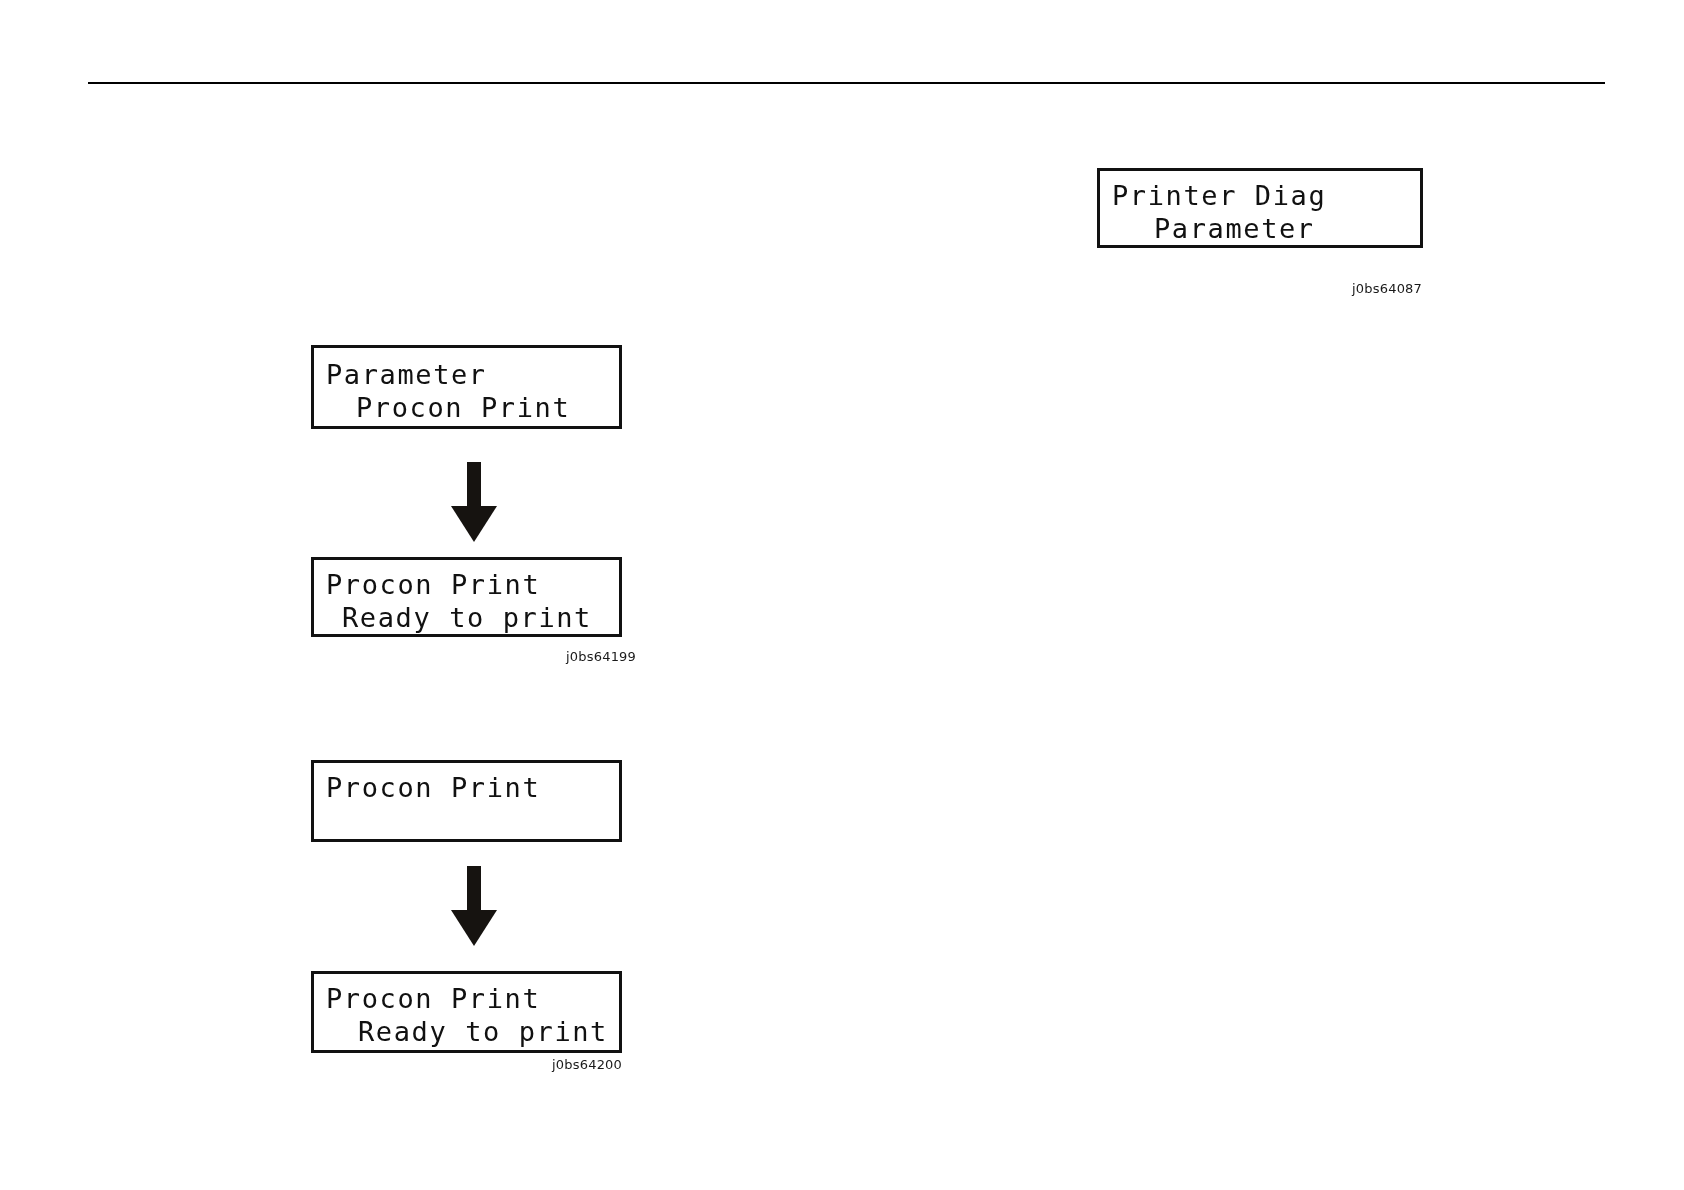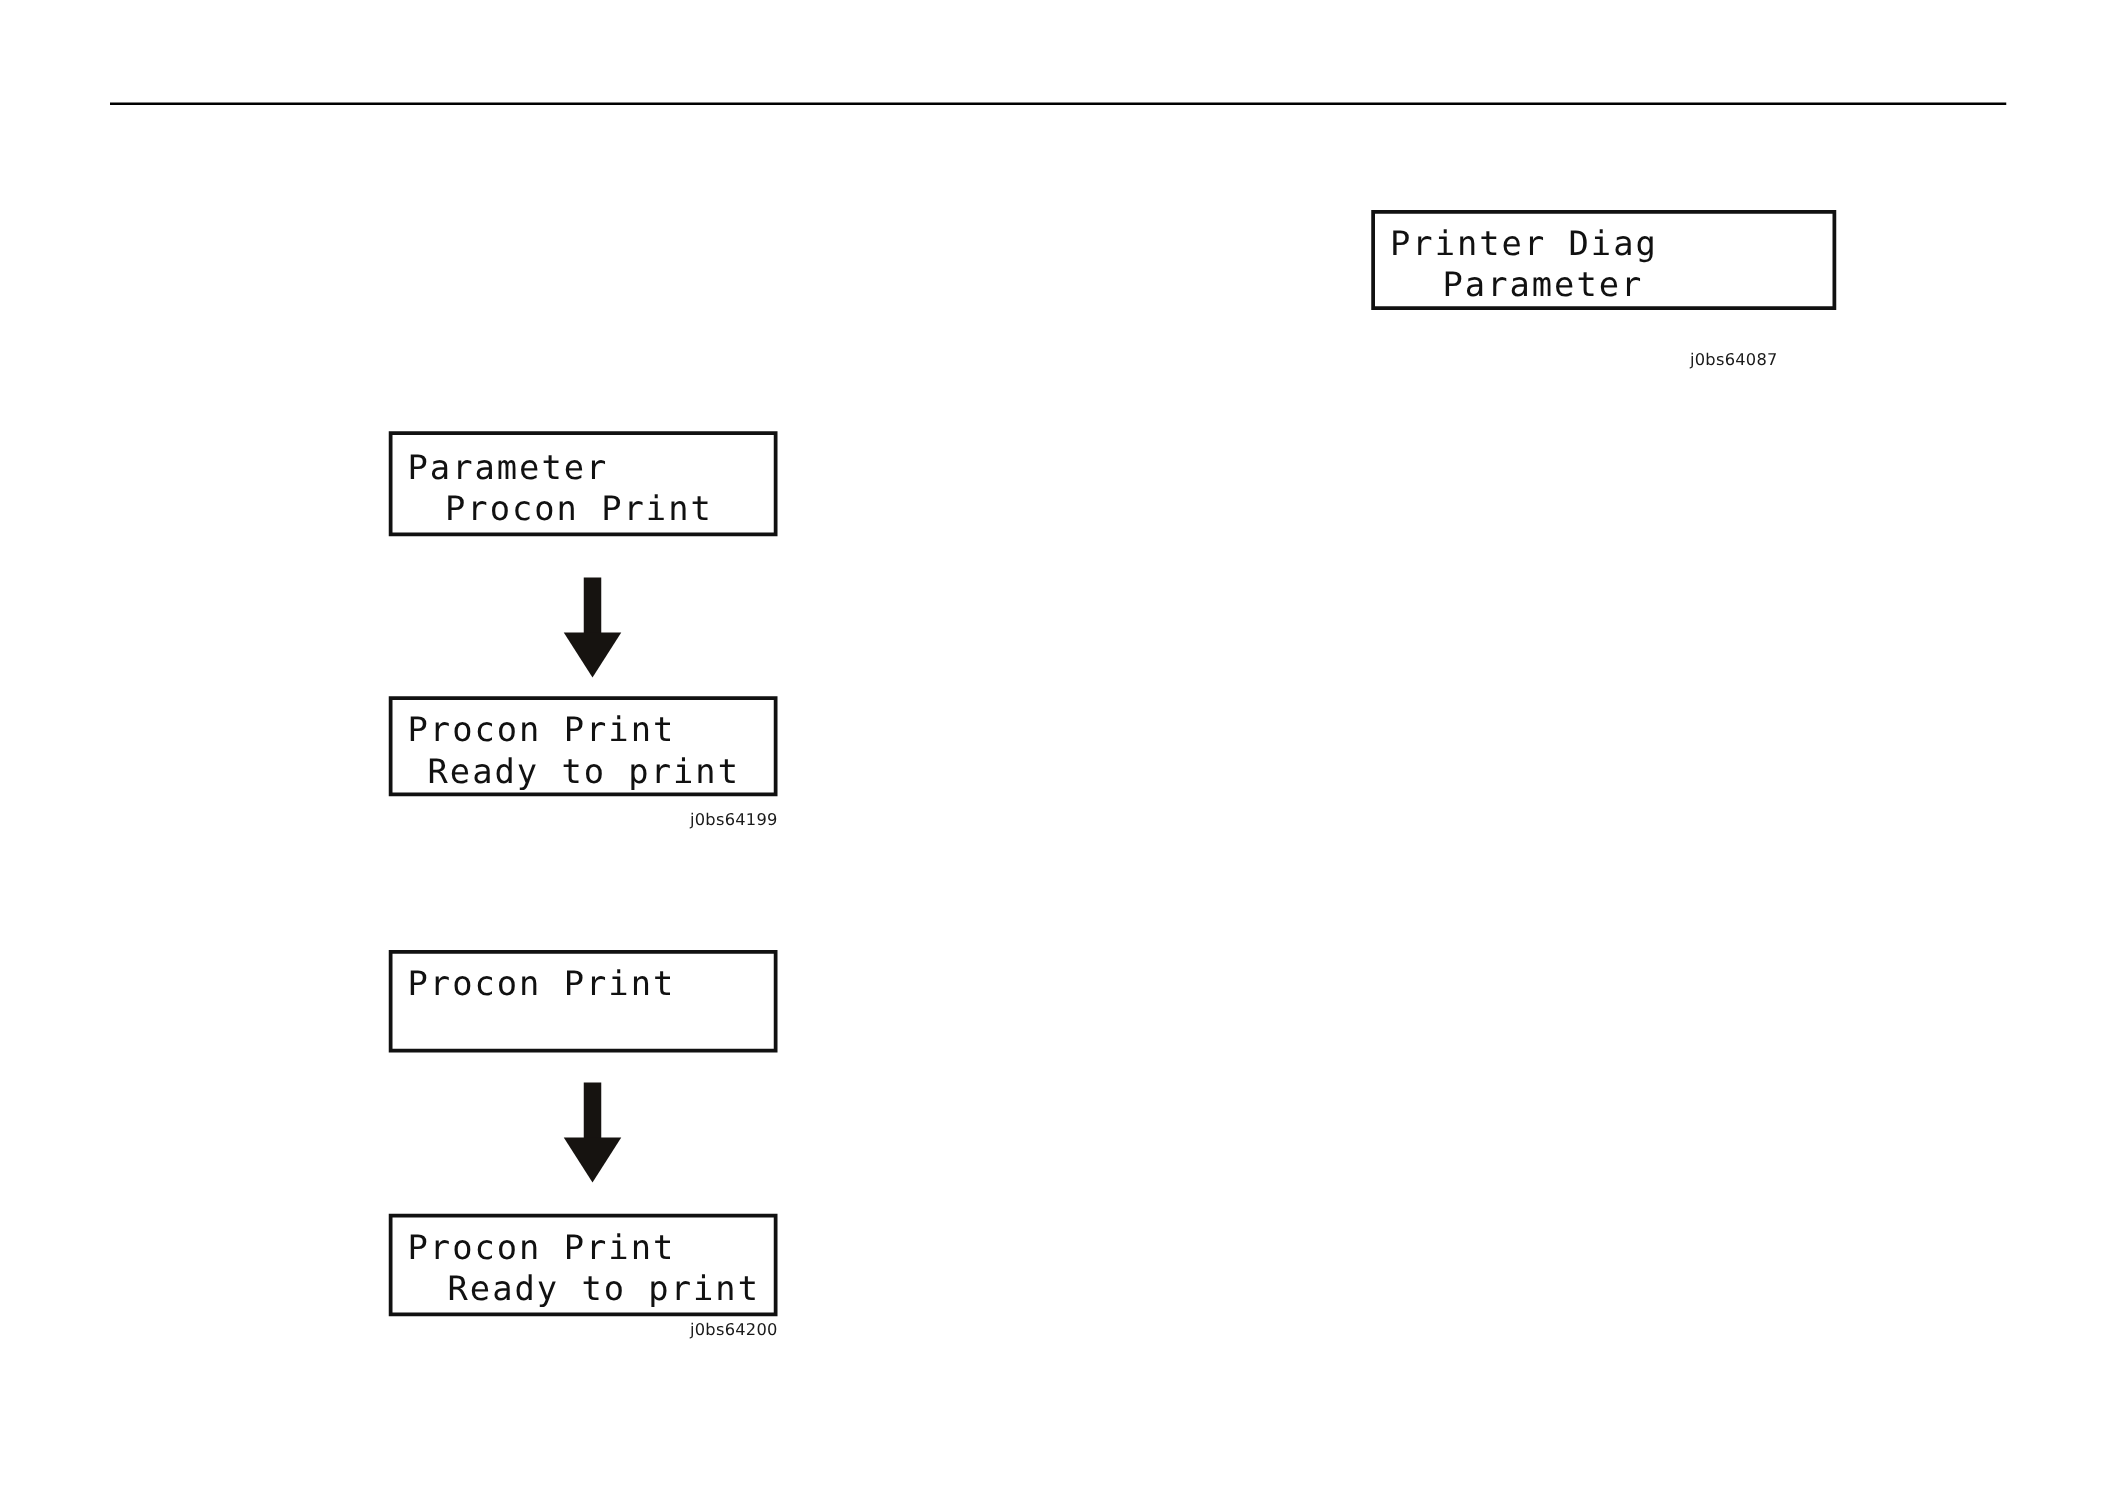--- a/index.html
+++ b/index.html
@@ -44,21 +44,21 @@
     line-height: 33px;
     letter-spacing: 1.6px;
     color: #111111;
     white-space: pre;
   }
 
   
   #lcd-printer-diag {
     left: 1097px;
     top: 168px;
-    width: 372px;
+    width: 326px;
     height: 80px;
     padding: 8px 0 0 12px;
   }
   #lcd-printer-diag .l2 { padding-left: 42px; }
 
   
   #lcd-parameter {
     left: 311px;
     top: 345px;
     width: 311px;
@@ -97,21 +97,21 @@
   
   .caption {
     position: absolute;
     font-family: "DejaVu Sans", sans-serif;
     font-size: 13px;
     letter-spacing: 0.2px;
     color: #1a1a1a;
     white-space: nowrap;
   }
   #caption-64087 { left: 1352px; top: 281px; }
-  #caption-64199 { left: 552px;  top: 649px; }
+  #caption-64199 { left: 566px;  top: 649px; }
   #caption-64200 { left: 552px;  top: 1057px; }
 
   
   .arrow {
     position: absolute;
     width: 46px;
     height: 80px;
   }
   #arrow-1 { left: 451px; top: 462px; }
   #arrow-2 { left: 451px; top: 866px; }

